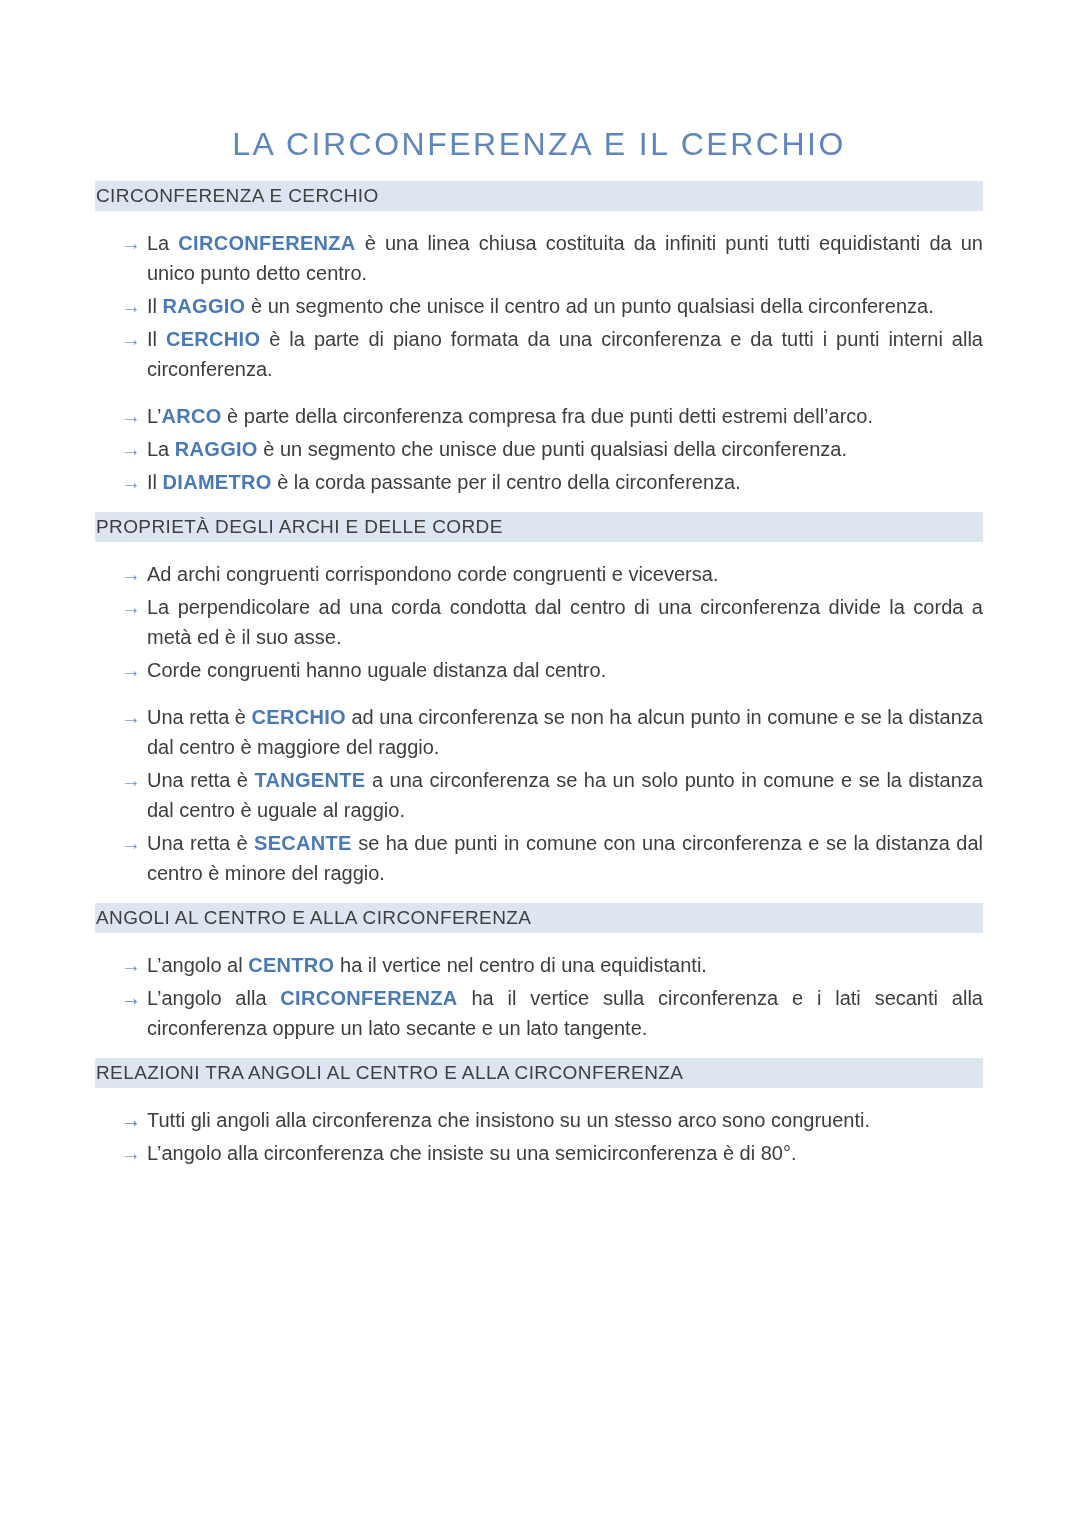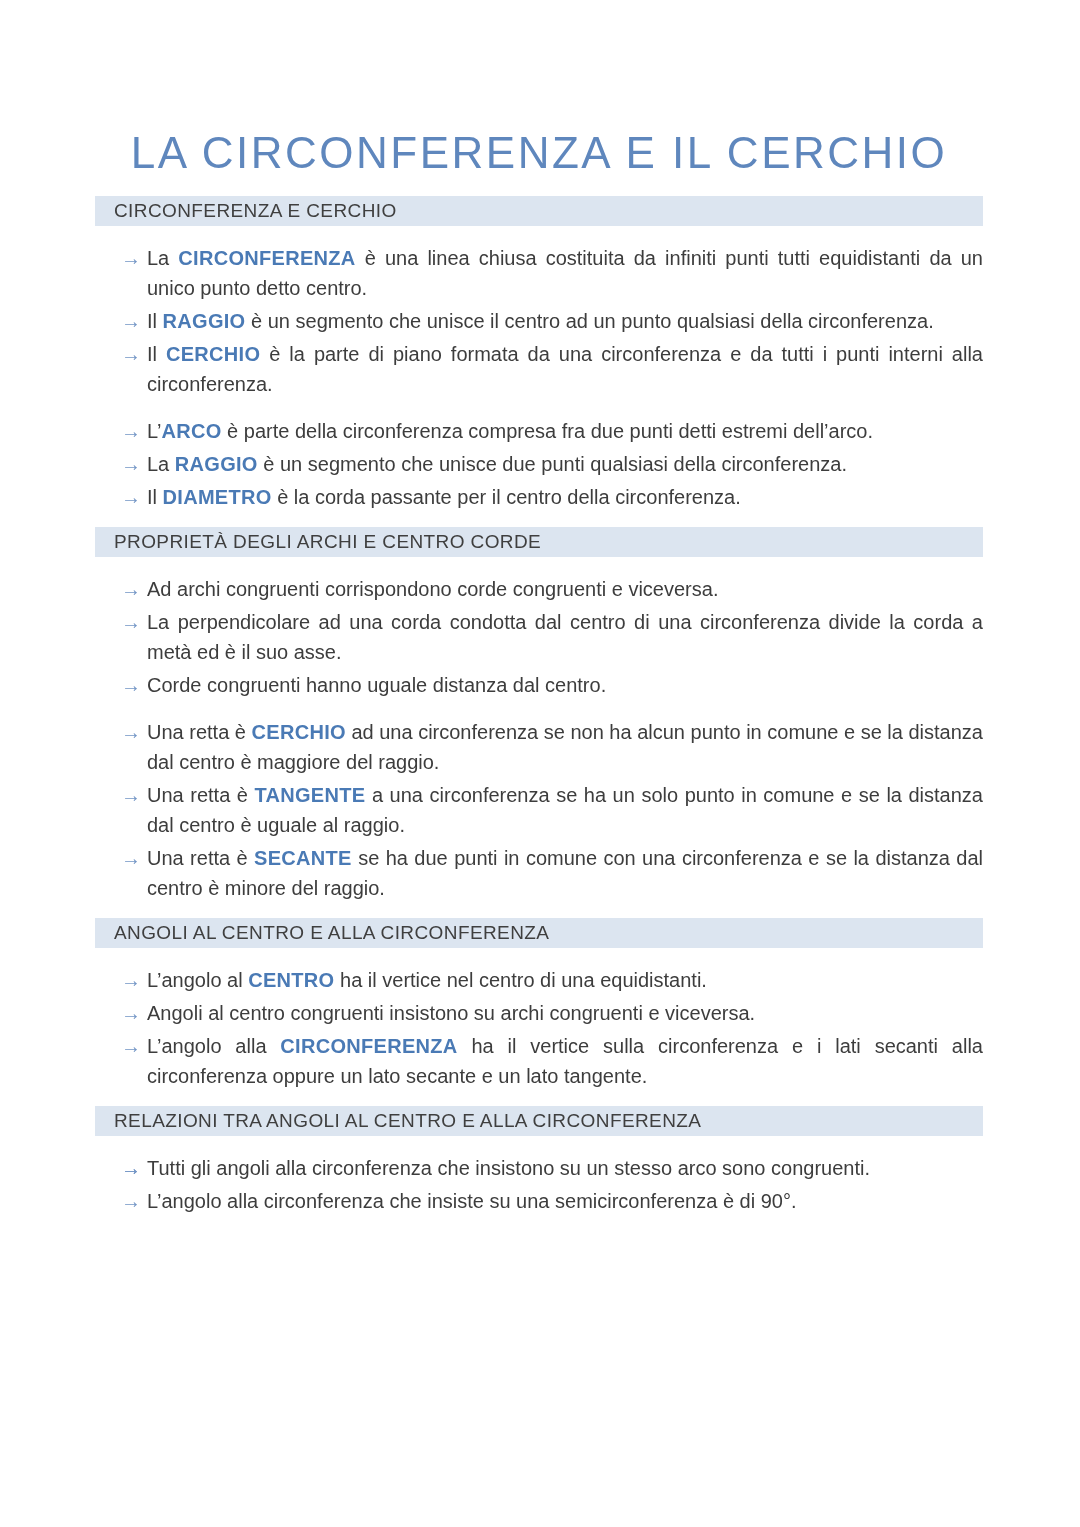--- a/index.html
+++ b/index.html
@@ -25,32 +25,32 @@
   }
   .page {
     width: 1080px;
     height: 1527px;
     padding: 0 97px 0 95px;
   }
   .doc-title {
     margin: 0 0 15px 0;
     padding-top: 124px;
     text-align: center;
-    font-size: 44px;
+    font-size: 32px;
     font-weight: 400;
     letter-spacing: 2.5px;
     line-height: 1.3;
     color: var(--title_blue);
   }
   .section-header {
     background: var(--header_bar_bg);
     color: var(--header_text);
     font-size: 19px;
     line-height: 30px;
-    padding: 0 19px;
+    padding: 0 1px;
     letter-spacing: 0.4px;
   }
   .bullets {
     list-style: none;
     margin: 17px 0 15px 0;
     padding: 0;
   }
   .bullet {
     position: relative;
     padding-left: 52px;
@@ -90,47 +90,47 @@
 
   <section class="section">
     <ul class="bullets">
           <li class="bullet"><span class="arrow">→</span><span>L’</span><span class="kw">ARCO</span><span> è parte della circonferenza compresa fra due punti detti estremi dell’arco.</span></li>
           <li class="bullet"><span class="arrow">→</span><span>La </span><span class="kw">RAGGIO</span><span> è un segmento che unisce due punti qualsiasi della circonferenza.</span></li>
           <li class="bullet"><span class="arrow">→</span><span>Il </span><span class="kw">DIAMETRO</span><span> è la corda passante per il centro della circonferenza.</span></li>
         </ul>
   </section>
 
   <section class="section">
-    <div class="section-header">PROPRIETÀ DEGLI ARCHI E CENTRO CORDE</div>
+    <div class="section-header">PROPRIETÀ DEGLI ARCHI E DELLE CORDE</div>
     <ul class="bullets">
           <li class="bullet"><span class="arrow">→</span><span>Ad archi congruenti corrispondono corde congruenti e viceversa.</span></li>
           <li class="bullet"><span class="arrow">→</span><span>La perpendicolare ad una corda condotta dal centro di una circonferenza divide la corda a metà ed è il suo asse.</span></li>
           <li class="bullet"><span class="arrow">→</span><span>Corde congruenti hanno uguale distanza dal centro.</span></li>
         </ul>
   </section>
 
   <section class="section">
     <ul class="bullets">
           <li class="bullet"><span class="arrow">→</span><span>Una retta è </span><span class="kw">CERCHIO</span><span> ad una circonferenza se non ha alcun punto in comune e se la distanza dal centro è maggiore del raggio.</span></li>
           <li class="bullet"><span class="arrow">→</span><span>Una retta è </span><span class="kw">TANGENTE</span><span> a una circonferenza se ha un solo punto in comune e se la distanza dal centro è uguale al raggio.</span></li>
           <li class="bullet"><span class="arrow">→</span><span>Una retta è </span><span class="kw">SECANTE</span><span> se ha due punti in comune con una circonferenza e se la distanza dal centro è minore del raggio.</span></li>
         </ul>
   </section>
 
   <section class="section">
     <div class="section-header">ANGOLI AL CENTRO E ALLA CIRCONFERENZA</div>
     <ul class="bullets">
           <li class="bullet"><span class="arrow">→</span><span>L’angolo al </span><span class="kw">CENTRO</span><span> ha il vertice nel centro di una equidistanti.</span></li>
-          <li class="bullet"><span class="arrow">→</span><span>Angoli al centro congruenti insistono su archi congruenti e viceversa.</span></li>
+          <li class="bullet"><span class="arrow">→</span></li>
           <li class="bullet"><span class="arrow">→</span><span>L’angolo alla </span><span class="kw">CIRCONFERENZA</span><span> ha il vertice sulla circonferenza e i lati secanti alla circonferenza oppure un lato secante e un lato tangente.</span></li>
         </ul>
   </section>
 
   <section class="section">
     <div class="section-header">RELAZIONI TRA ANGOLI AL CENTRO E ALLA CIRCONFERENZA</div>
     <ul class="bullets">
           <li class="bullet"><span class="arrow">→</span></li>
           <li class="bullet"><span class="arrow">→</span><span>Tutti gli angoli alla circonferenza che insistono su un stesso arco sono congruenti.</span></li>
-          <li class="bullet"><span class="arrow">→</span><span>L’angolo alla circonferenza che insiste su una semicirconferenza è di 90°.</span></li>
+          <li class="bullet"><span class="arrow">→</span><span>L’angolo alla circonferenza che insiste su una semicirconferenza è di 80°.</span></li>
         </ul>
   </section>
 </div>
 </div>
 
 </body></html>

